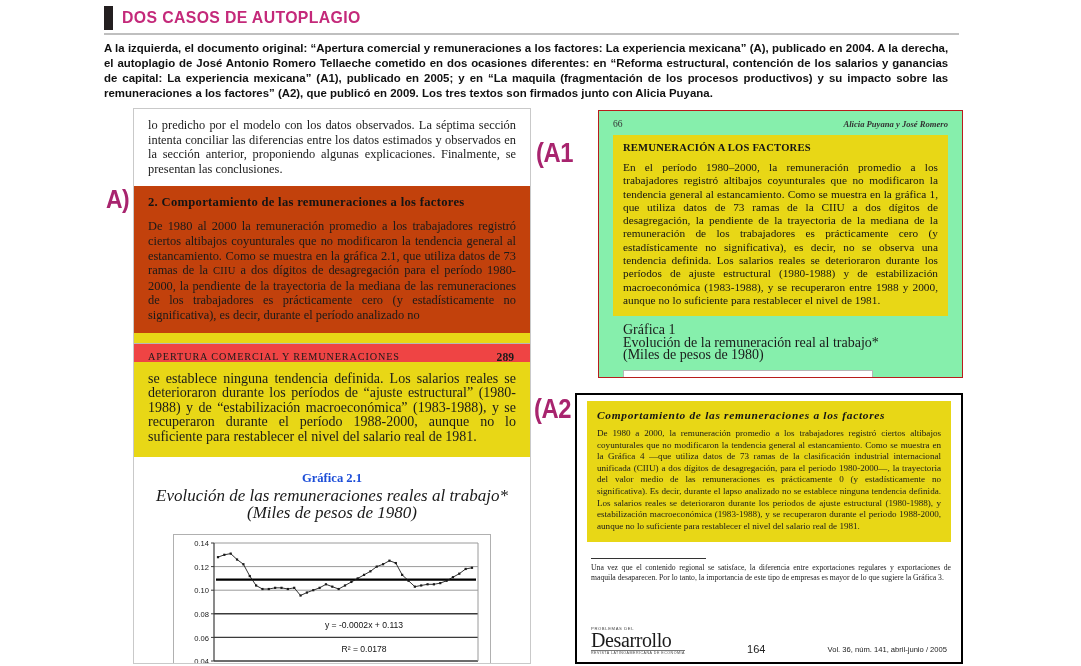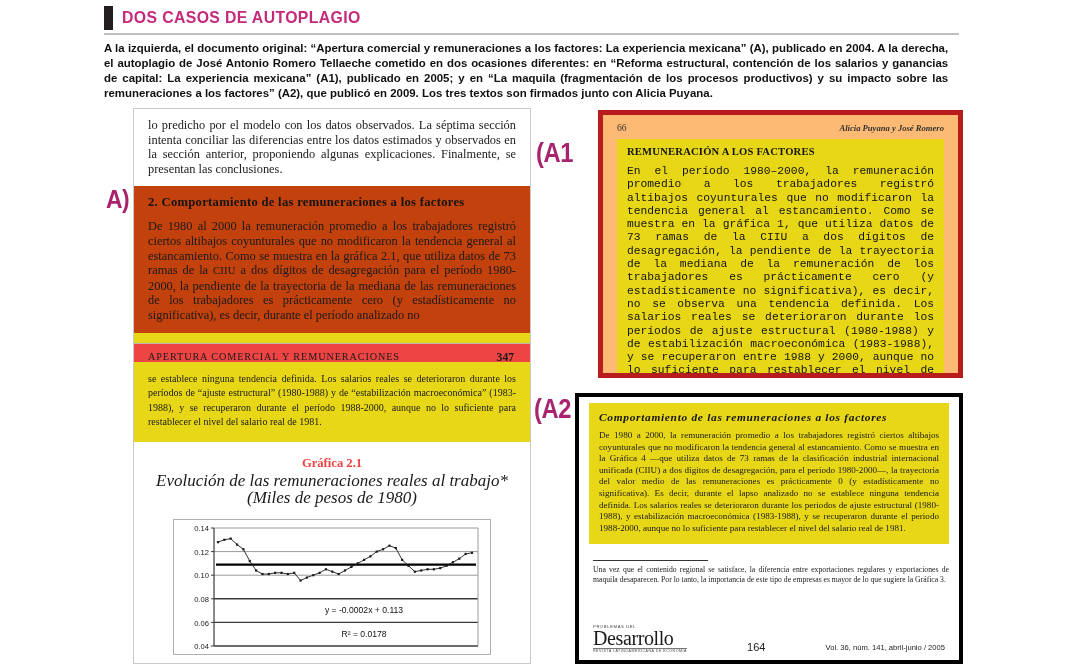--- a/index.html
+++ b/index.html
@@ -82,26 +82,26 @@
     font-size:10.2px;letter-spacing:0.9px;
     color:#1a1a1a;
     text-align:left;
     position:relative;
   }
   .running-head .pg{position:absolute;right:16px;top:7px;font-size:11.6px;letter-spacing:0;font-weight:bold;}
   .left-hl-block2{
     background:#e8d716;
     padding:10px 14px 12px 14px;
     font-family:"Liberation Serif", serif;
-    font-size:10px;line-height:14.6px;text-align:justify;color:#1a1a1a;
+    font-size:14px;line-height:14.6px;text-align:justify;color:#1a1a1a;
   }
 
   .fig-title{
     text-align:center;font-family:"Liberation Serif", serif;
-    font-weight:bold;font-size:12.6px;margin-top:14px;color:#ef4444;
+    font-weight:bold;font-size:12.6px;margin-top:14px;color:#1d4ed8;
   }
   .fig-sub{
     text-align:center;font-family:"Liberation Serif", serif;
     font-style:italic;font-size:17px;line-height:14px;margin-top:3px;color:#1a1a1a;
   }
 
   .chart-box{
     position:relative;margin:14px auto 0 auto;width:318px;height:136px;
     border:1px solid #b0b0b0;background:#ffffff;box-sizing:border-box;
   }
@@ -119,41 +119,41 @@
     transform-origin:left center;
     letter-spacing:-0.5px;
   }
   #marker-a{left:106px;top:186px;}
   #marker-a1{left:536px;top:140px;font-size:27px;}
   #marker-a2{left:534px;top:396px;font-size:27px;}
 
   
   .doc-a1{
     position:absolute;left:598px;top:110px;width:365px;height:268px;
-    background:#fdba74;border:5px solid #b91c1c;box-sizing:border-box;overflow:hidden;
+    background:#86efac;border:1px solid #b91c1c;box-sizing:border-box;overflow:hidden;
   }
   .doc-a2{
     position:absolute;left:575px;top:393px;width:388px;height:271px;
-    background:#ffffff;border:4px solid #000000;box-sizing:border-box;overflow:hidden;
+    background:#ffffff;border:2px solid #000000;box-sizing:border-box;overflow:hidden;
   }
   .a1-head{
     display:flex;justify-content:space-between;align-items:baseline;
     padding:8px 14px 6px 14px;
   }
   .a1-folio{font-family:"Liberation Serif", serif;font-size:9.5px;color:#333;}
   .a1-runhead{font-family:"Liberation Serif", serif;font-style:italic;font-weight:bold;font-size:8.6px;color:#333;}
   .a1-hl{
     background:#e8d716;margin:0 14px;padding:7px 10px 9px 10px;
   }
   .a1-title{
     font-family:"Liberation Serif", serif;font-weight:bold;font-size:10.6px;
     letter-spacing:0.2px;margin-bottom:8px;color:#141414;
   }
   .a1-body{
-    font-family:Liberation Mono, monospace;font-size:11.3px;line-height:13.3px;
+    font-family:Liberation Serif, serif;font-size:11.3px;line-height:13.3px;
     text-align:justify;color:#141414;
   }
   .a1-capt{
     padding:8px 14px 0 24px;
     font-family:"Liberation Serif", serif;font-size:14px;line-height:12.6px;color:#1a1a1a;
   }
   .a1-chartbox{
     margin:8px 0 0 24px;width:250px;height:40px;border:1px solid #b5b5b5;
     box-sizing:border-box;background:#fff;position:relative;overflow:hidden;
   }
@@ -214,21 +214,21 @@
 
     <div class="left-hl-block">
       <div class="sec-head">2. Comportamiento de las remuneraciones a los factores</div>
       <div class="sec-body"><span>De 1980 al 2000 la remuneración promedio a los trabajadores registró ciertos altibajos coyunturales que no modificaron la tendencia general al estancamiento. Como se muestra en la gráfica 2.1, que utiliza datos de 73 ramas de la </span><span class="sc">CIIU</span><span> a dos dígitos de desagregación para el período 1980-2000, la pendiente de la trayectoria de la mediana de las remuneraciones de los trabajadores es prácticamente cero (y estadísticamente no significativa), es decir, durante el período analizado no</span></div>
     </div>
 
     <div class="page-sep"></div>
 
     <div class="running-head">
       <span>APERTURA COMERCIAL Y REMUNERACIONES</span>
-      <span class="pg">347</span>
+      <span class="pg">289</span>
     </div>
 
     <div class="left-hl-block2">se establece ninguna tendencia definida. Los salarios reales se deterioraron durante los períodos de “ajuste estructural” (1980-1988) y de “estabilización macroeconómica” (1983-1988), y se recuperaron durante el período 1988-2000, aunque no lo suficiente para restablecer el nivel del salario real de 1981.</div>
 
     <div class="fig-title">Gráfica 2.1</div>
     <div class="fig-sub">Evolución de las remuneraciones reales al trabajo*</div>
     <div class="fig-sub">(Miles de pesos de 1980)</div>
 
     <div class="chart-box">
       <svg class="chart-svg" id="chart-svg" width="316" height="134" viewBox="0 0 316 134">

